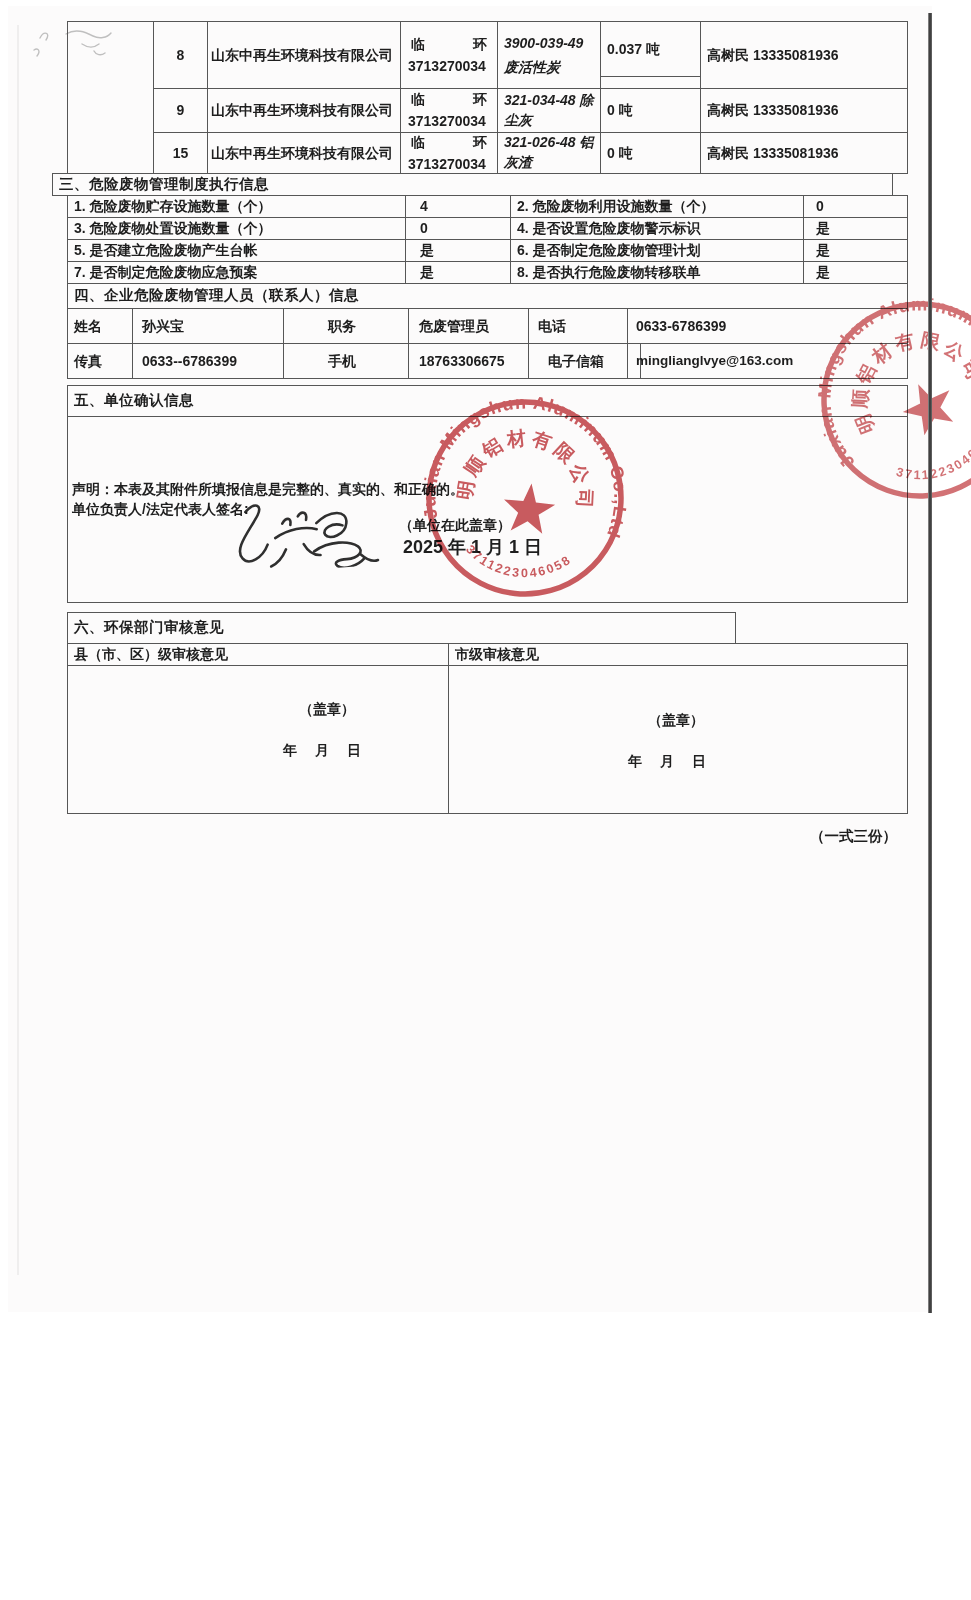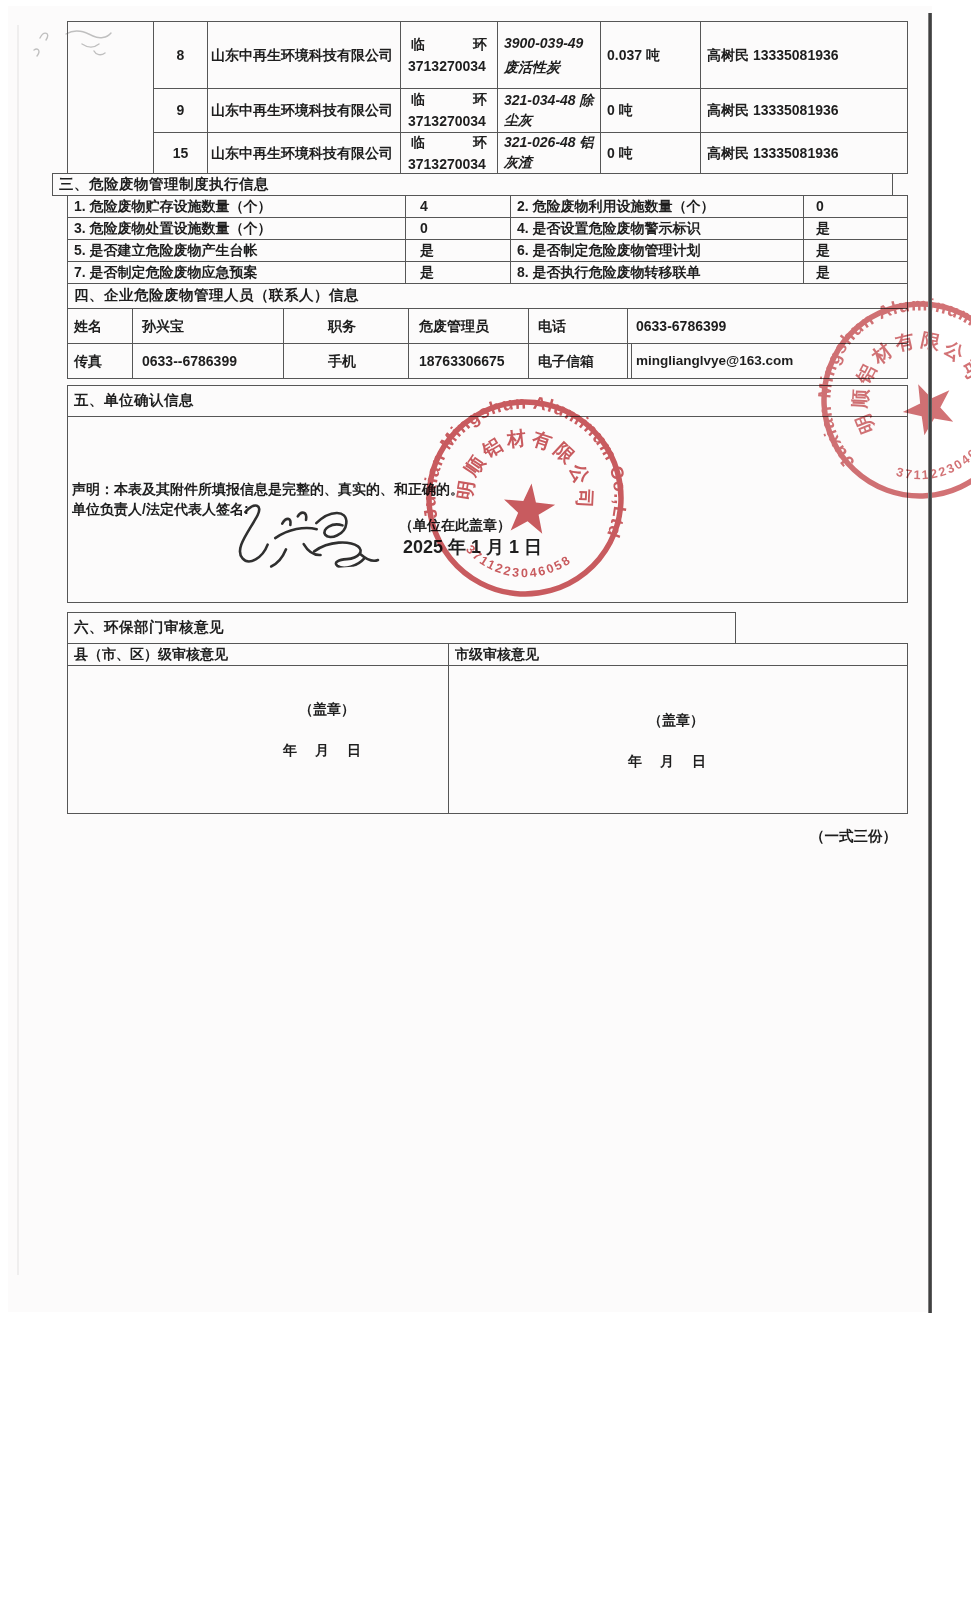--- a/index.html
+++ b/index.html
@@ -49,21 +49,21 @@
       <div class="lic-line">
           <span>临</span>
           <span>环</span>
         </div>
       <div class="lic-no">3713270034</div>
     </div>
   </div>
   <div class="cell" style="left:497px;top:21px;width:104px;height:68px;">
     <div class="waste">3900-039-49 废活性炭</div>
   </div>
-  <div class="cell" style="left:600px;top:21px;width:101px;height:68px;">0.037 吨</div>
+  <div class="cell" style="left:600px;top:21px;width:101px;height:56px;">0.037 吨</div>
   <div class="cell nowrap" style="left:700px;top:21px;width:208px;height:68px;">高树民 13335081936</div>
 
   <div class="cell ctr" style="left:153px;top:88px;width:55px;height:45px;">9</div>
   <div class="cell nowrap" style="left:207px;top:88px;width:194px;height:45px;padding:0 3px;">山东中再生环境科技有限公司</div>
   <div class="cell" style="left:400px;top:88px;width:98px;height:45px;">
     <div class="lic">
       <div class="lic-line">
           <span>临</span>
           <span>环</span>
         </div>
@@ -121,21 +121,21 @@
   <div class="cell" style="left:132px;top:308px;width:152px;height:36px;padding:0 9px;">孙兴宝</div>
   <div class="cell" style="left:283px;top:308px;width:126px;height:36px;padding:0 44px;">职务</div>
   <div class="cell" style="left:408px;top:308px;width:121px;height:36px;padding:0 10px;">危废管理员</div>
   <div class="cell" style="left:528px;top:308px;width:100px;height:36px;padding:0 9px;">电话</div>
   <div class="cell" style="left:627px;top:308px;width:281px;height:36px;padding:0 8px;">0633-6786399</div>
 
   <div class="cell" style="left:67px;top:343px;width:66px;height:36px;">传真</div>
   <div class="cell" style="left:132px;top:343px;width:152px;height:36px;padding:0 9px;">0633--6786399</div>
   <div class="cell" style="left:283px;top:343px;width:126px;height:36px;padding:0 44px;">手机</div>
   <div class="cell" style="left:408px;top:343px;width:121px;height:36px;padding:0 10px;">18763306675</div>
-  <div class="cell" style="left:528px;top:343px;width:104px;height:36px;padding:0 9px;">电子信箱</div>
+  <div class="cell" style="left:528px;top:343px;width:113px;height:36px;padding:0 19px;">电子信箱</div>
   <div class="cell" style="left:627px;top:343px;width:281px;height:36px;padding:0 8px;font-size:13.5px;">minglianglvye@163.com</div>
 
   <div class="cell title-cell" style="left:67px;top:385px;width:841px;height:32px;">五、单位确认信息</div>
   <div class="cell" style="left:67px;top:416px;width:841px;height:187px;"></div>
 
   <div class="txt" style="left:72px;top:481px;">声明：本表及其附件所填报信息是完整的、真实的、和正确的。</div>
   <div class="txt" style="left:72px;top:501px;">单位负责人/法定代表人签名:</div>
   <div class="txt" style="left:399px;top:517px;">（单位在此盖章）</div>
   <div class="txt" style="left:403px;top:535px;font-size:18px;text-align:right;">2025 年 1 月 1 日</div>
 

